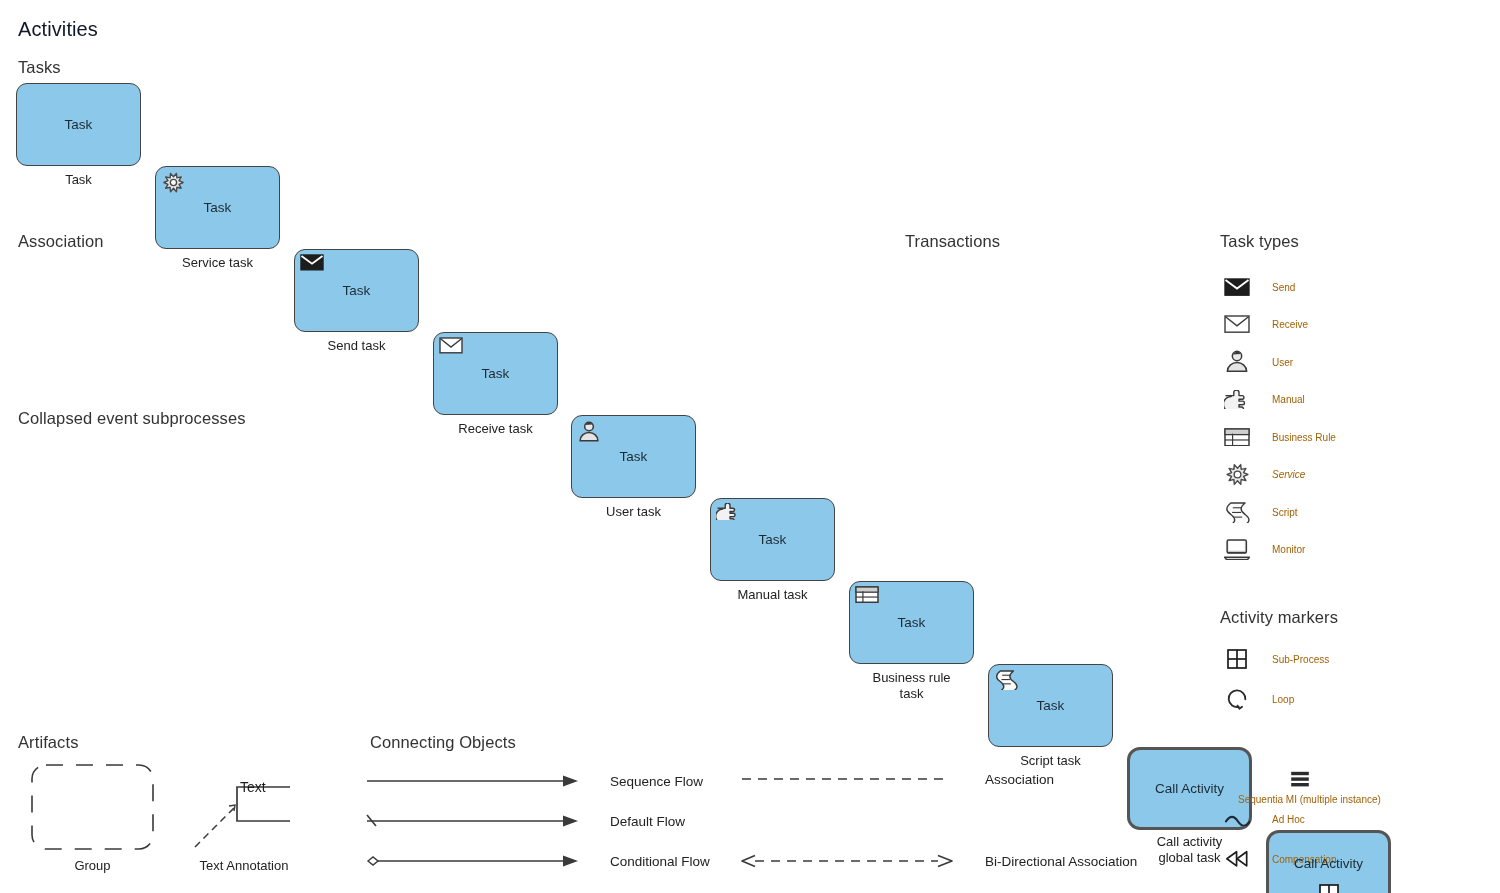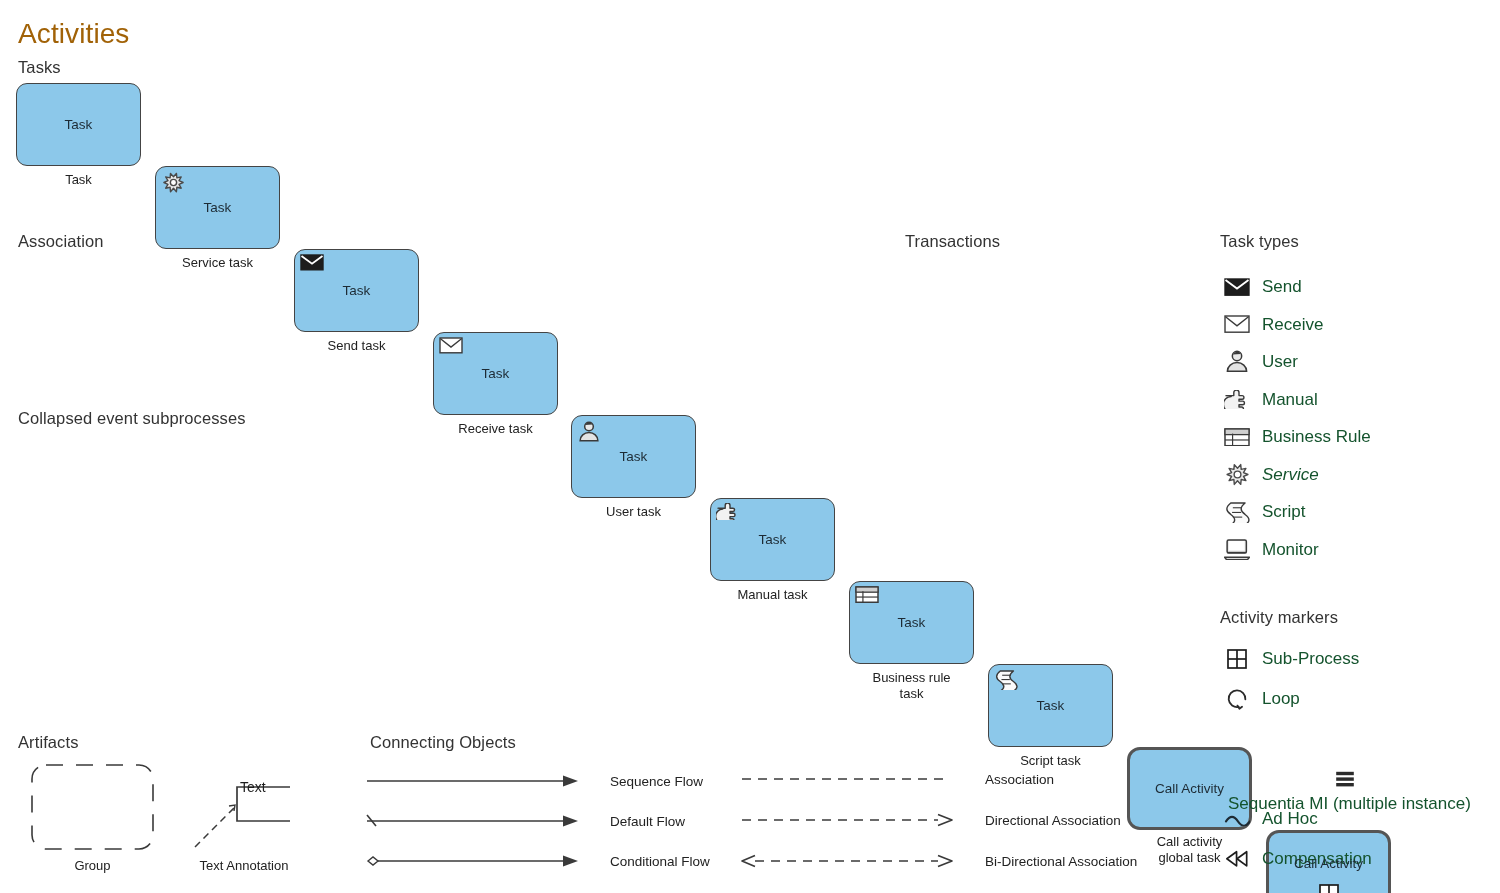--- a/index.html
+++ b/index.html
@@ -8,21 +8,21 @@
     width:1500px; height:893px;
     background:#ffffff;
     font-family:"Liberation Sans", sans-serif;
     color:#2b2b2b;
     position:relative;
     overflow:hidden;
   }
   .abs { position:absolute; }
 
   
-  .h1 { font-size:28px; color:#a16207; letter-spacing:.1px; }
+  .h1 { font-size:20px; color:#0f172a; letter-spacing:.1px; }
   .h2 { font-size:16.5px; color:#333; letter-spacing:.1px; }
 
   
   .shape {
     position:relative;
     background:#8CC8EA;
     border:1.6px solid #444;
     border-radius:11px;
     display:flex; align-items:center; justify-content:center;
     text-align:center;
@@ -40,21 +40,21 @@
 
   
   .mk { position:absolute; z-index:3; }
 
   
   .tt-icon { position:absolute; left:5px; top:4px; z-index:4; }
 
   
   .legend-row { position:absolute; display:flex; align-items:center; }
   .legend-ico { width:34px; height:30px; display:flex; align-items:center; justify-content:center; }
-  .legend-txt { font-size:17px; color:#14532d; margin-left:8px; white-space:nowrap; }
+  .legend-txt { font-size:10px; color:#a16207; margin-left:18px; white-space:nowrap; }
 
   
   .flow-row { position:absolute; display:flex; align-items:center; }
   .flow-label { font-size:13.5px; color:#222; white-space:nowrap; }
 </style>
 </head>
 <body>
 
 <div class="abs h1" style="left:18px; top:18px;">Activities</div>
 <div class="abs h2" style="left:18px; top:58px;">Tasks</div>
@@ -320,27 +320,20 @@
       <path d="M198 2.5 L213 8 L198 13.5 Z" fill="#3a3a3a"></path>
         </svg></span>
       <span class="flow-label" style="margin-left:30px;">Conditional Flow</span>
     </div>
     <div class="flow-row abs" style="left:740px; top:771px;">
       <span style="line-height:0;"><svg width="215" height="16" viewBox="0 0 215 16">
       <line x1="2" y1="8" x2="210" y2="8" stroke="#3a3a3a" stroke-width="1.7" stroke-dasharray="9 7"></line>
         </svg></span>
       <span class="flow-label" style="margin-left:30px;">Association</span>
     </div>
-    <div class="flow-row abs" style="left:740px; top:812px;">
-      <span style="line-height:0;"><svg width="215" height="16" viewBox="0 0 215 16">
-      <line x1="2" y1="8" x2="198" y2="8" stroke="#3a3a3a" stroke-width="1.7" stroke-dasharray="9 7"></line>
-      <path d="M198 2.5 L212 8 L198 13.5" fill="none" stroke="#3a3a3a" stroke-width="1.7" stroke-linejoin="round"></path>
-        </svg></span>
-      <span class="flow-label" style="margin-left:30px;">Directional Association</span>
-    </div>
     <div class="flow-row abs" style="left:740px; top:853px;">
       <span style="line-height:0;"><svg width="215" height="16" viewBox="0 0 215 16">
       <line x1="15" y1="8" x2="198" y2="8" stroke="#3a3a3a" stroke-width="1.7" stroke-dasharray="9 7"></line>
       <path d="M15 2.5 L2 8 L15 13.5" fill="none" stroke="#3a3a3a" stroke-width="1.7" stroke-linejoin="round"></path>
       <path d="M198 2.5 L212 8 L198 13.5" fill="none" stroke="#3a3a3a" stroke-width="1.7" stroke-linejoin="round"></path>
         </svg></span>
       <span class="flow-label" style="margin-left:30px;">Bi-Directional Association</span>
     </div>
   </div>
 

